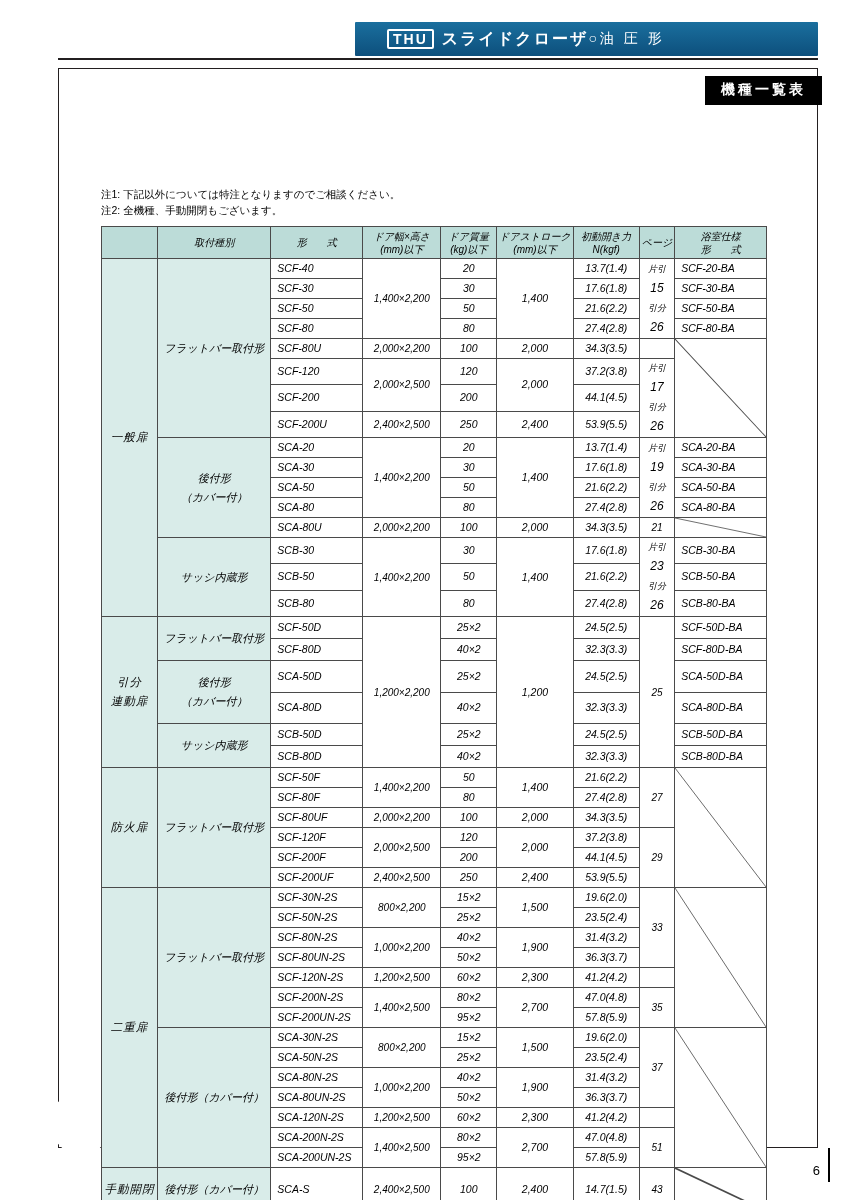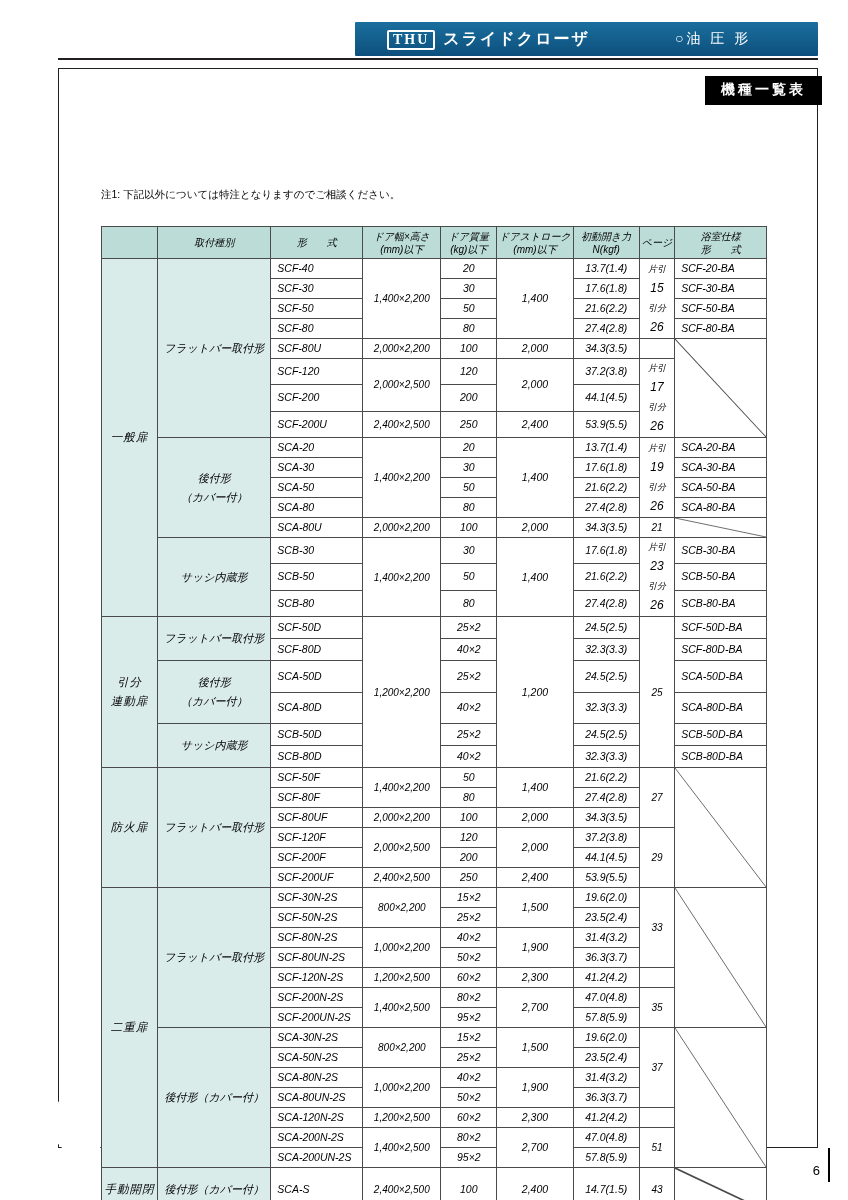--- a/index.html
+++ b/index.html
@@ -47,42 +47,41 @@
     display: flex;
     align-items: center;
     border-radius: 1px;
   }
   .header-logo {
     color: #ffffff;
     font-weight: bold;
     font-size: 17px;
     letter-spacing: 1px;
     margin-left: 32px;
-    font-family: Liberation Serif, serif;
+    font-family: Liberation Sans, sans-serif;
   }
   .header-logo .thu {
     display: inline-block;
     border: 2px solid #ffffff;
     padding: 0 4px;
     font-size: 14px;
     letter-spacing: 2px;
     margin-right: 8px;
     border-radius: 2px;
   }
   .header-jp {
     color: #ffffff;
     font-size: 16px;
     font-weight: bold;
     letter-spacing: 2px;
   }
   .header-sub {
     color: #ffffff;
     font-size: 14px;
     letter-spacing: 3px;
-    margin-left: 85px;
   }
   .header-rule {
     position: absolute;
     left: 58px; top: 58px;
     width: 760px; height: 2px;
     background: #231f20;
   }
 
   
   .section-tab {
@@ -197,20 +196,21 @@
   </div>
   <div class="header-rule"></div>
 
   <div class="outer-border"></div>
   <div class="corner-white"></div>
 
   <div class="section-tab">機種一覧表</div>
 
   <div class="notes">
     <div>注1: 下記以外については特注となりますのでご相談ください。</div>
+    <div>注2: 全機種、手動開閉もございます。</div>
   </div>
 
   <div class="spec-table-wrap">
     <table class="spec">
       <thead>
         <tr>
           <th class="th-col1"></th>
           <th class="th-col2">取付種別</th>
           <th>形　　式</th>
           <th>ドア幅×高さ<br>(mm)以下</th>

